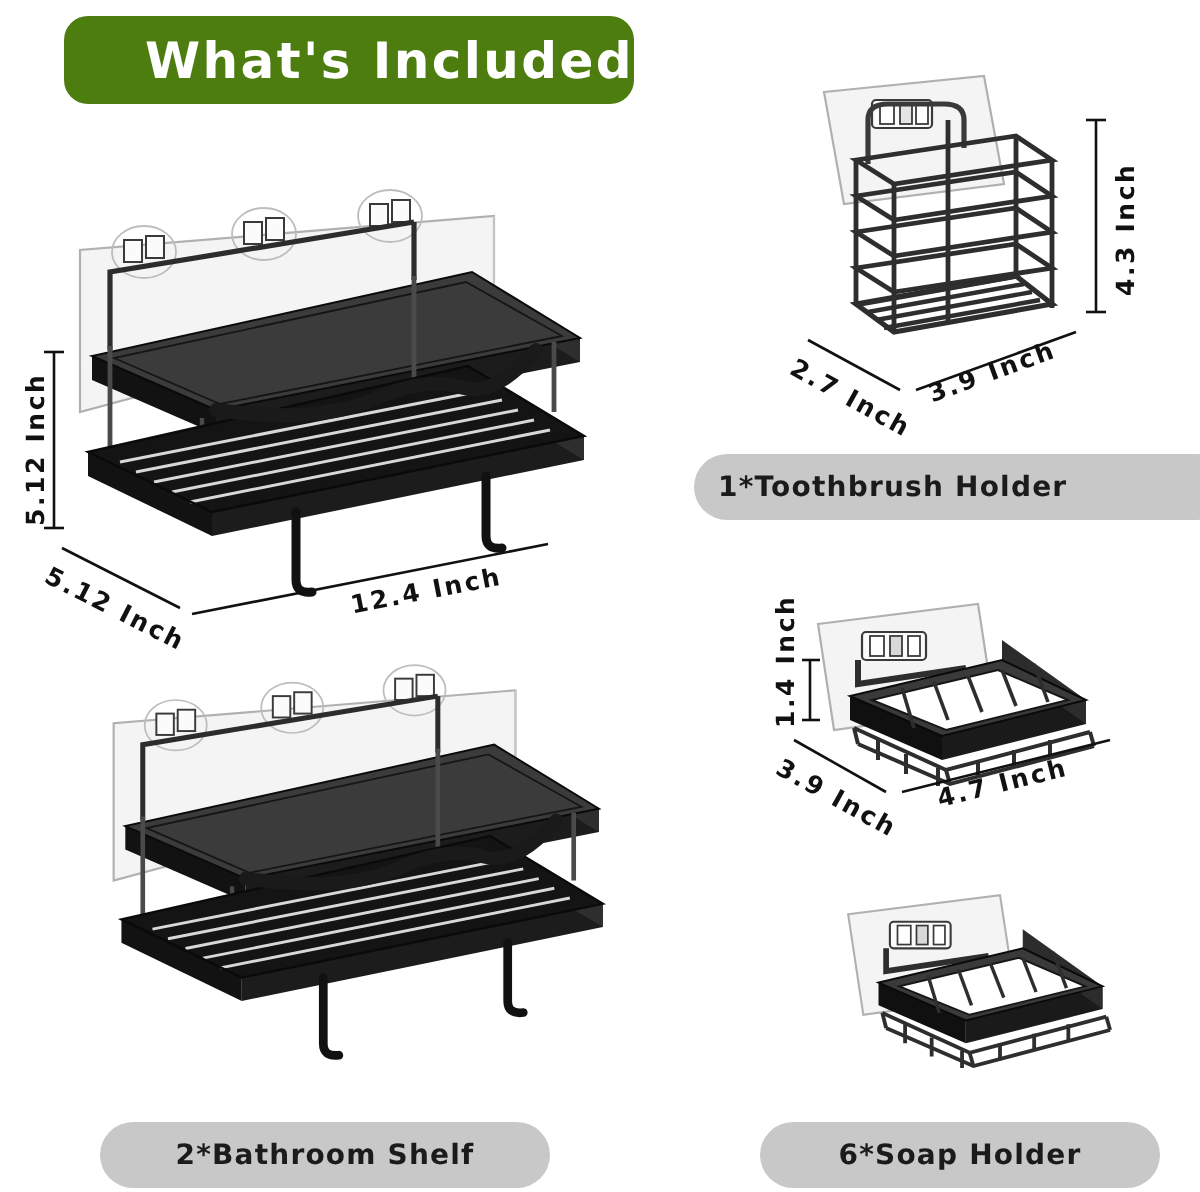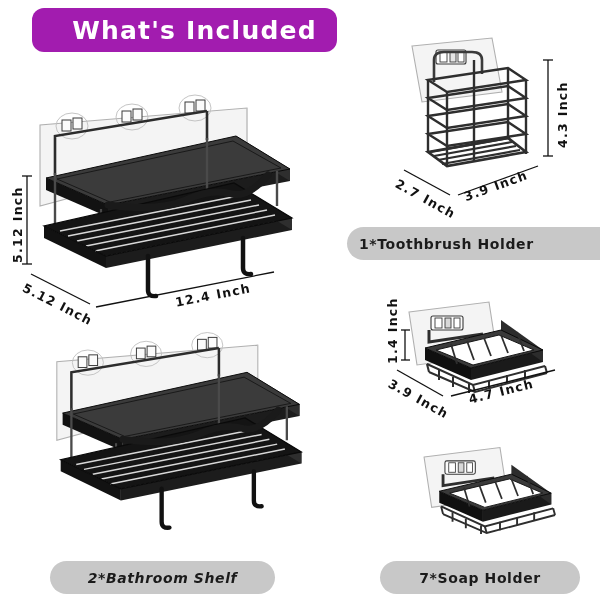--- a/index.html
+++ b/index.html
@@ -22,26 +22,25 @@
     height: 596px;
   }
 
   
   .title-banner {
     position: absolute;
     left: 32px;
     top: 8px;
     width: 285px;
     height: 44px;
-    background: #a21caf;
+    background: #4d7c0f;
     border-radius: 12px;
     display: flex;
     align-items: center;
-    justify-content: center;
-    padding-left: 20px;
+    justify-content: flex-end;
   }
   .title-banner .title-text {
     color: #ffffff;
     font-size: 25px;
     font-weight: 700;
     letter-spacing: 1.2px;
     white-space: nowrap;
   }
 
   
@@ -67,21 +66,20 @@
     height: 33px;
     justify-content: flex-start;
     padding-left: 12px;
     box-sizing: border-box;
   }
   #pill-shelf {
     left: 50px;
     top: 561px;
     width: 225px;
     height: 33px;
-    font-style: italic;
   }
   #pill-soap {
     left: 380px;
     top: 561px;
     width: 200px;
     height: 33px;
   }
 
   
   .dim {
@@ -400,16 +398,16 @@
         <path d="M100 86 L100 95 M118 81 L118 90 M136 76 L136 85"></path>
       </g>
     </svg>
   </div>
 
   <div class="pill" id="pill-shelf">
     <span class="pill-text">2*Bathroom Shelf</span>
   </div>
 
   <div class="pill" id="pill-soap">
-    <span class="pill-text">7*Soap Holder</span>
+    <span class="pill-text">6*Soap Holder</span>
   </div>
 
 </div>
 
 </body></html>

